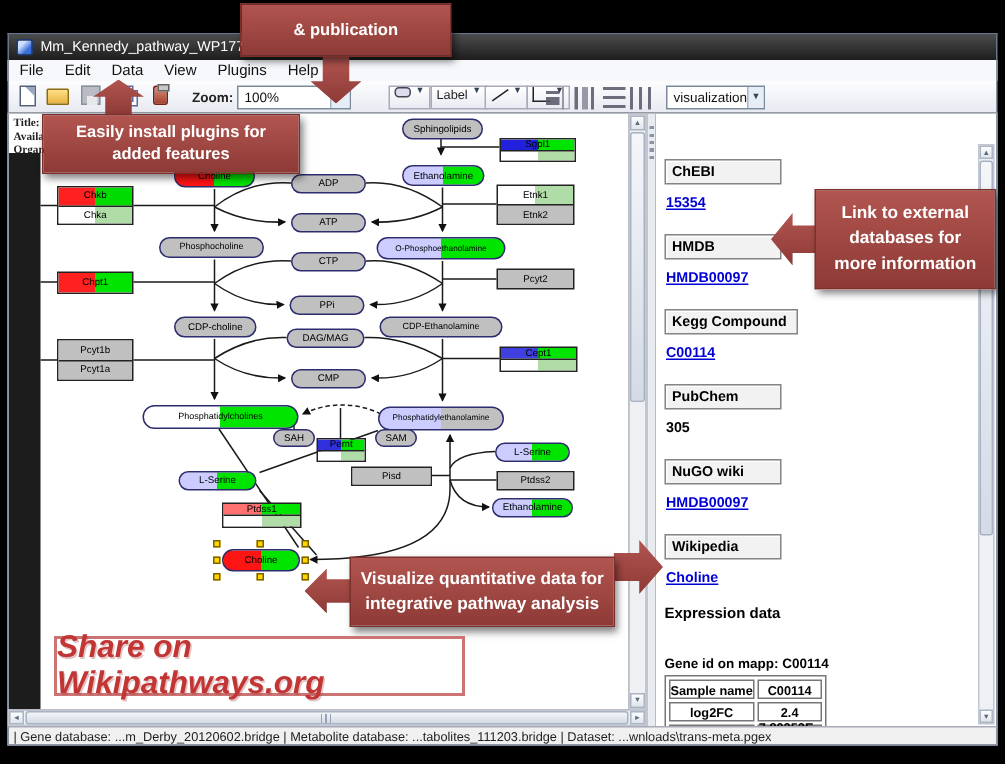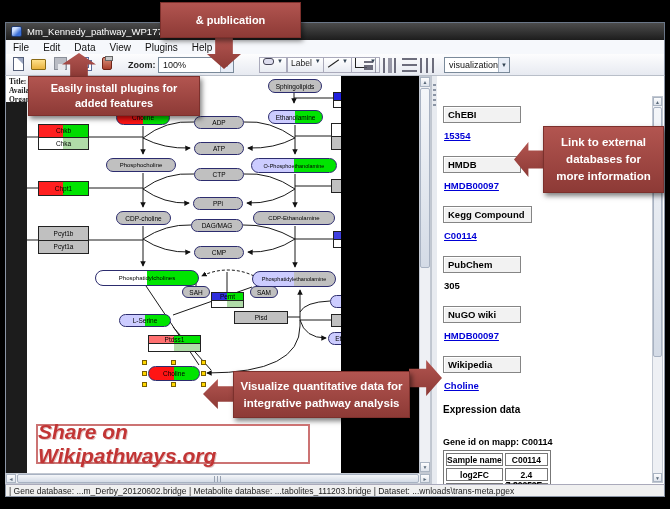--- a/index.html
+++ b/index.html
@@ -30,21 +30,21 @@
   .ic-node{width:11px;height:7px;border:1px solid #445;border-radius:3px;background:#dde;}
   .ic-line{width:12px;height:12px;position:relative;}
   .ic-line:before{content:"";position:absolute;left:0;top:5px;width:13px;height:1px;background:#222;transform:rotate(-35deg);}
   .ic-conn{width:12px;height:10px;border-left:1px solid #222;border-bottom:1px solid #222;}
   .tico{width:15px;height:15px;top:4px;opacity:.85;}
   .t1{background:linear-gradient(#0000 3px,#556 3px 5px,#0000 5px 7px,#556 7px 12px,#0000 12px) 0 0/9px 15px no-repeat,linear-gradient(90deg,#0000 11px,#889 11px 12px,#0000 0) ;}
   .t2{background:linear-gradient(90deg,#556 2px,#0000 2px 5px,#889 5px 9px,#0000 9px 11px,#556 11px 13px,#0000 0);}
   .t3{background:linear-gradient(#556 2px,#0000 2px 6px,#556 6px 8px,#0000 8px 12px,#556 12px 14px,#0000 0);}
   .t4{background:linear-gradient(90deg,#556 2px,#0000 2px 6px,#556 6px 8px,#0000 8px 12px,#556 12px 14px,#0000 0);}
   
-  #canvas{position:absolute;left:5px;top:76px;width:336px;height:397px;background:#fff;overflow:hidden;border-left:1px solid #8b95a5;}
+  #canvas{position:absolute;left:5px;top:76px;width:414px;height:397px;background:#fff;overflow:hidden;border-left:1px solid #8b95a5;}
   #darkstrip{position:absolute;left:0;top:26px;width:21px;height:371px;background:#1c1c1c;}
   #edges{position:absolute;left:0;top:0;width:414px;height:397px;}
   .info-line{position:absolute;left:3px;font-size:7.5px;font-weight:bold;font-family:"Liberation Serif",serif;color:#222;}
   .pnode{position:absolute;display:flex;align-items:center;justify-content:center;font-size:6.5px;color:#000;white-space:nowrap;overflow:hidden;}
   .pill{border:1px solid #2c2c6e;border-radius:8px;}
   .gbox{border:1px solid #222;flex-direction:column;align-items:stretch;justify-content:stretch;padding:0;}
   .grow{flex:1;display:flex;align-items:center;justify-content:center;border-top:1px solid #222;overflow:hidden;}
   .grow:first-child{border-top:none;}
   .handle{position:absolute;width:5px;height:5px;background:#ffd700;border:1px solid #7a6000;z-index:4;}
   

